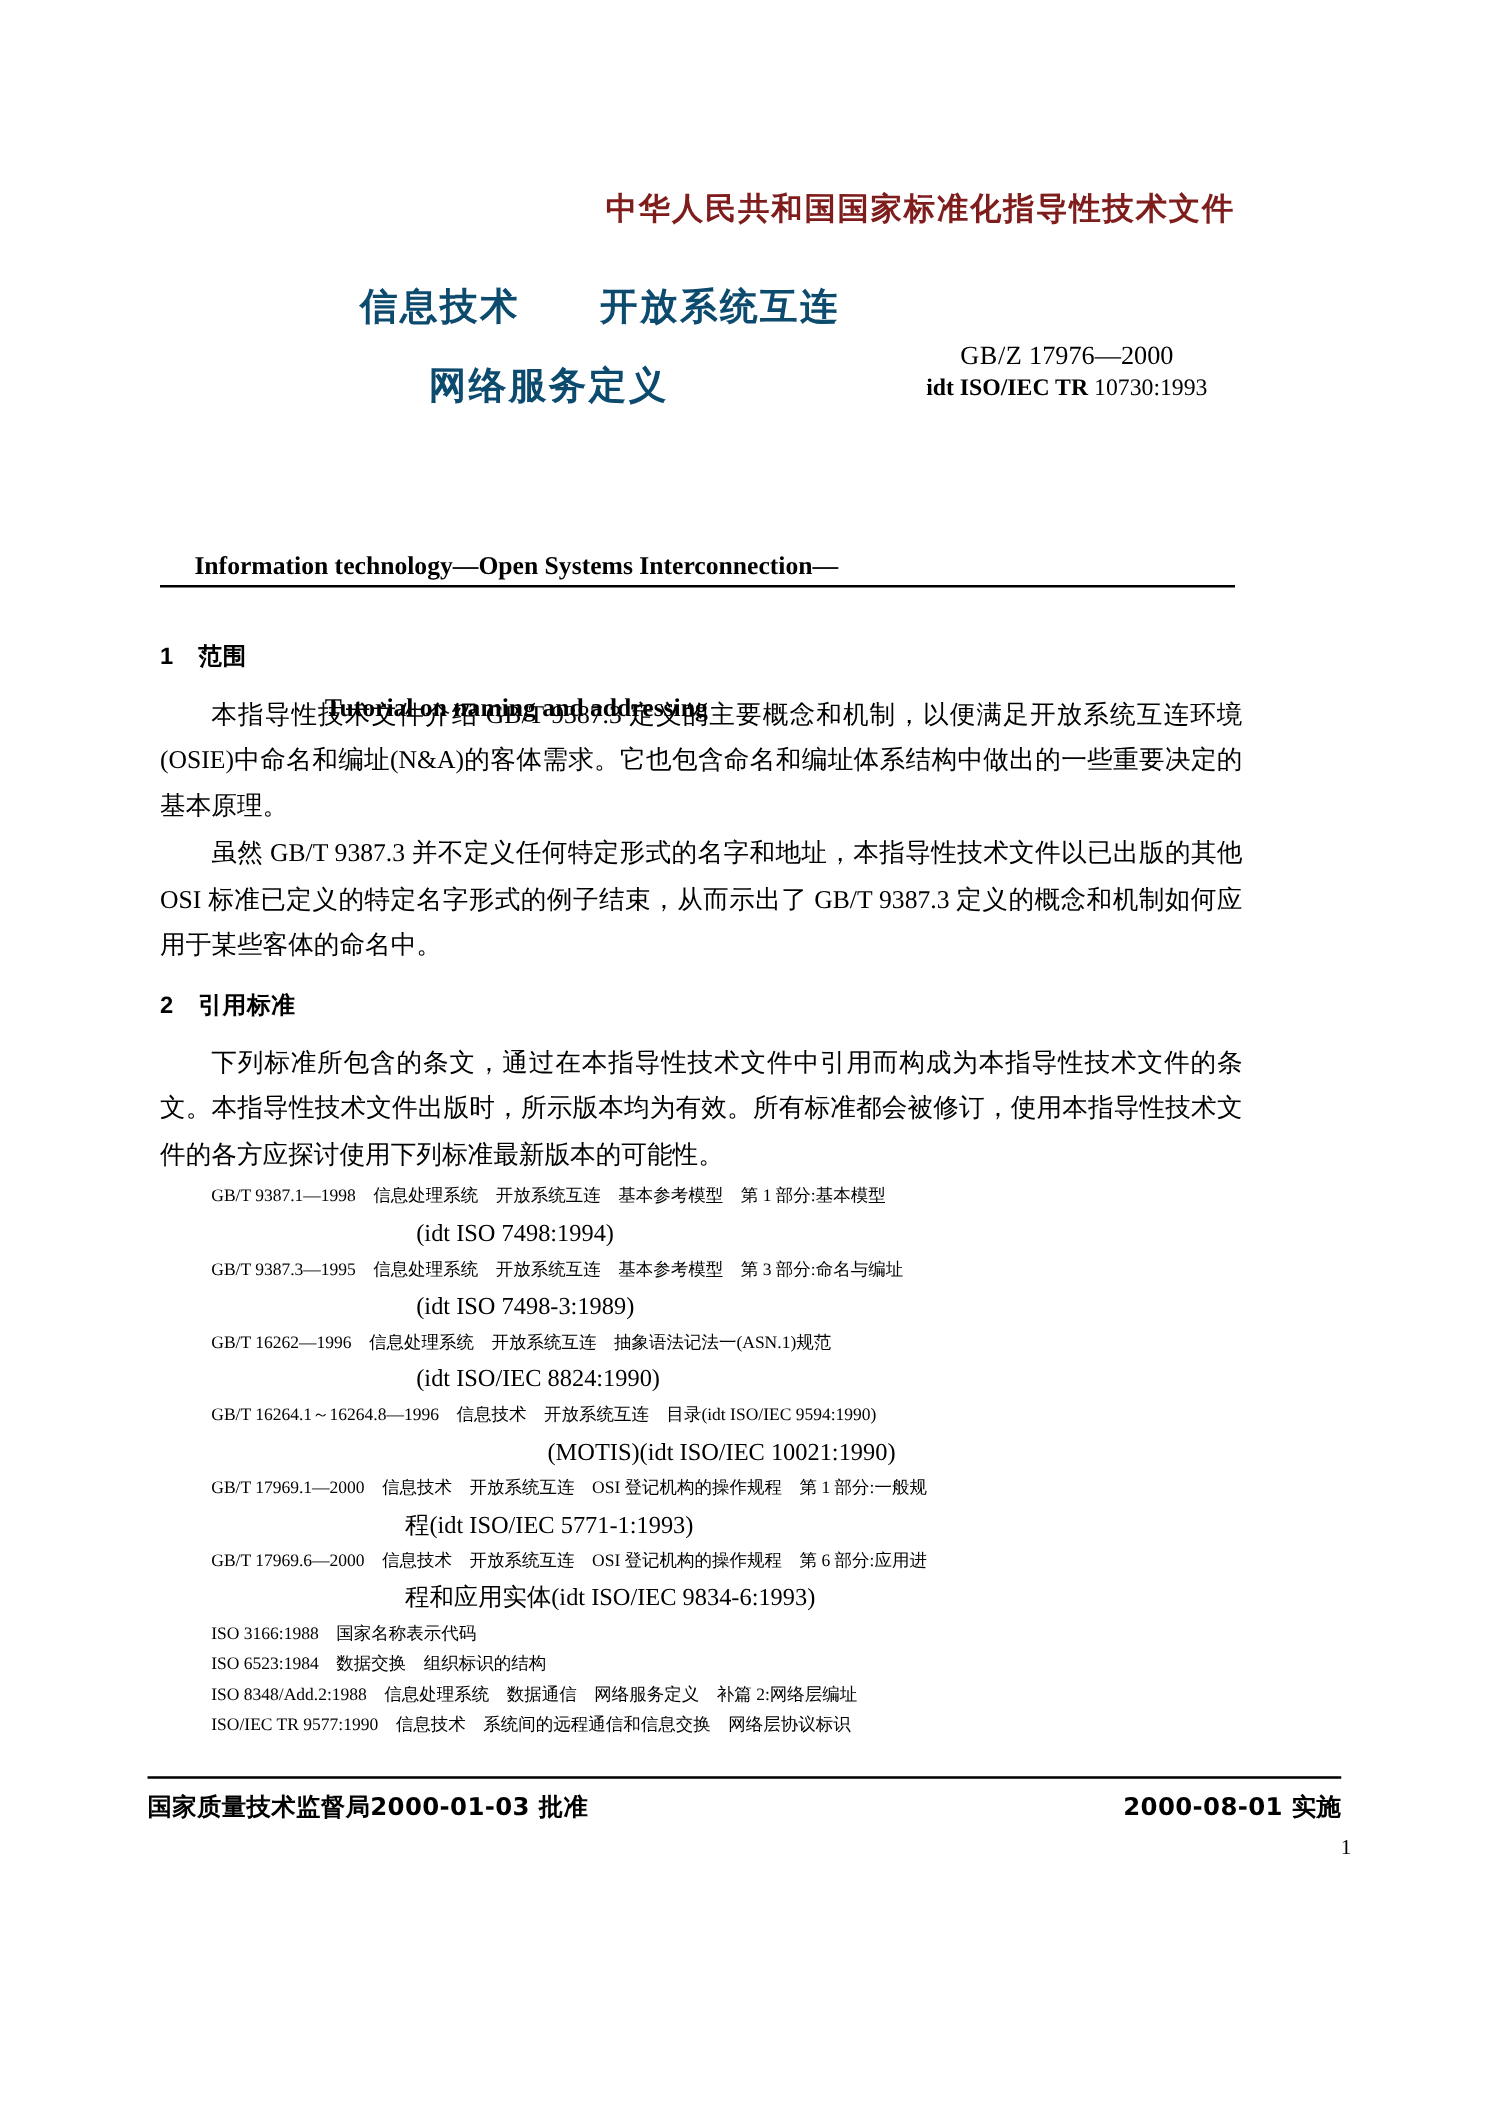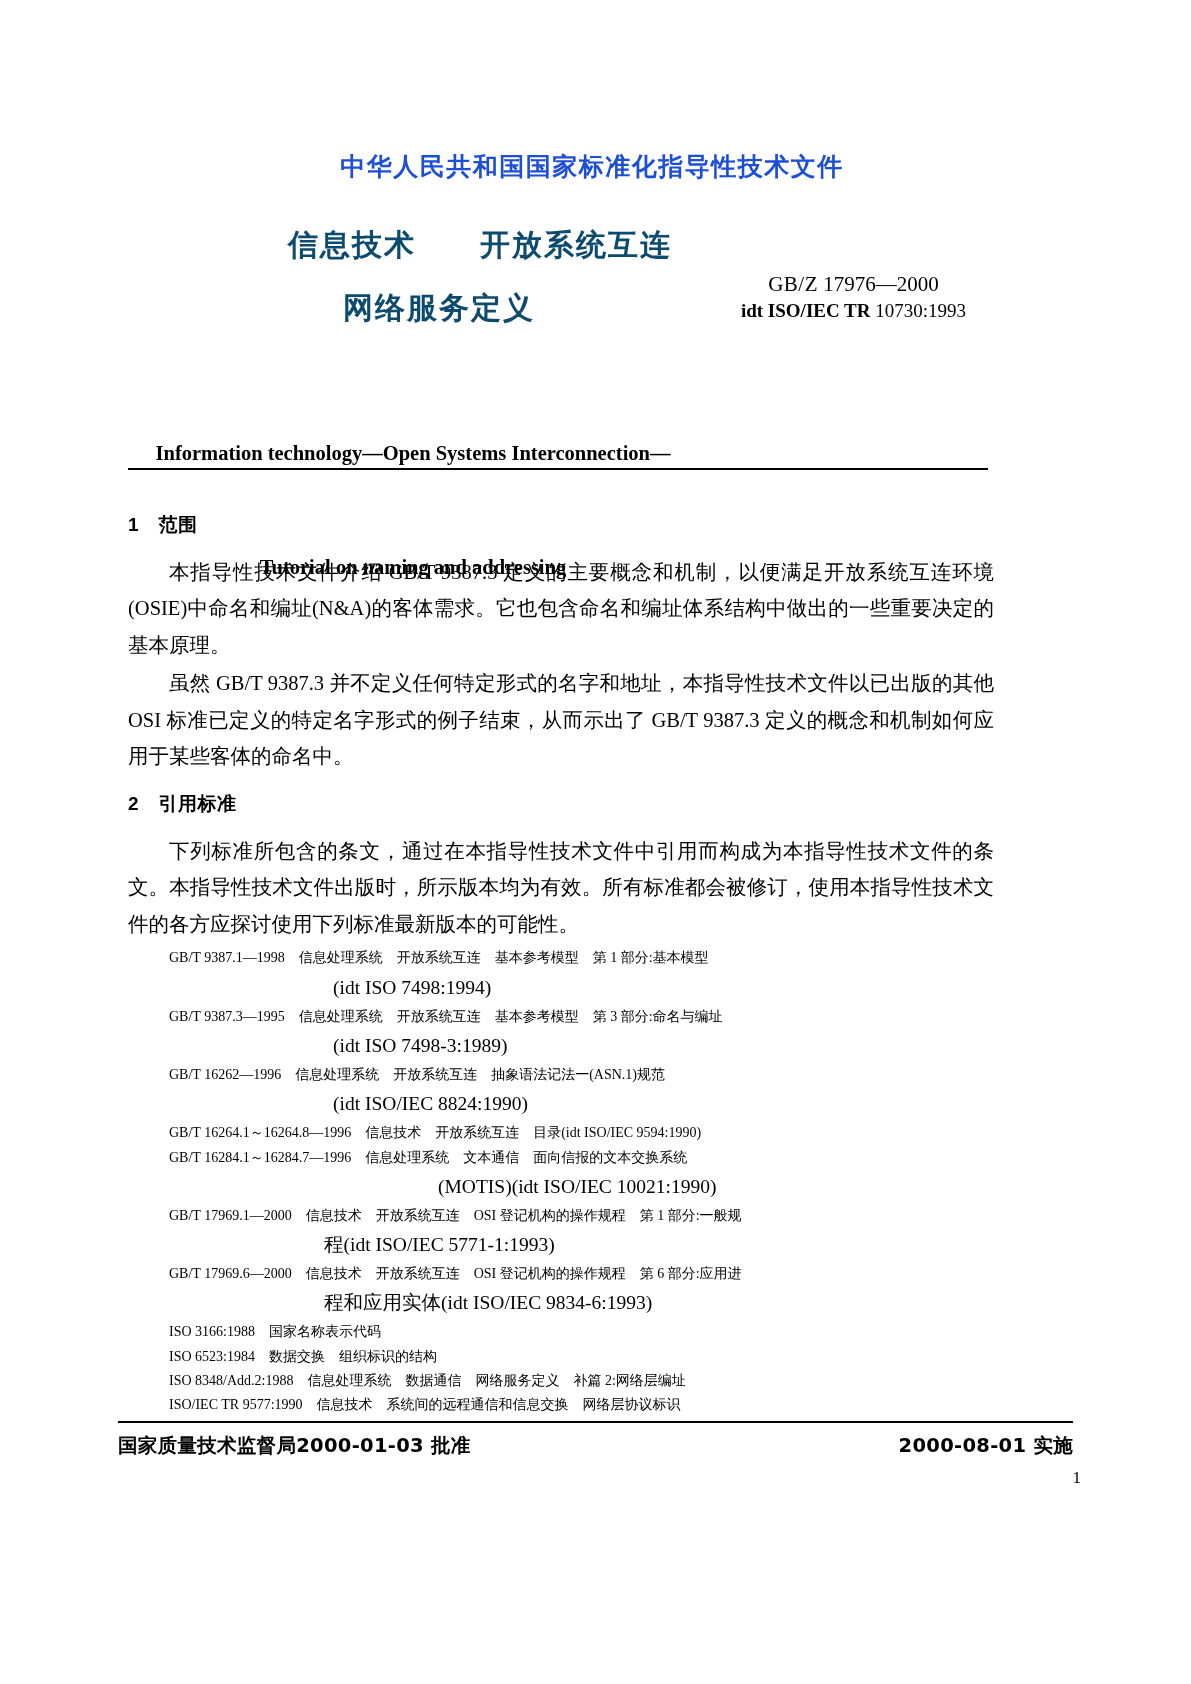--- a/index.html
+++ b/index.html
@@ -29,24 +29,24 @@
     left: 128px;
     top: 150px;
     width: 860px;
   }
 
   .doc-kind {
     font-family: "DejaVu Sans", sans-serif;
     font-weight: bold;
     font-size: 25px;
     letter-spacing: 1.5px;
-    text-align: center;
+    text-align: right;
     padding-left: 68px;
     margin: 0;
-    color: #1d4ed8;
+    color: #7f1d1d;
   }
 
   .title-wrap {
     position: relative;
     margin-top: 42px;
     height: 120px;
   }
   .cn-title-1, .cn-title-2 {
     font-family: "DejaVu Sans", sans-serif;
     font-weight: bold;
@@ -219,21 +219,20 @@
       <div class="ref-sub">(idt ISO 7498:1994)</div>
 
       <div class="ref-item">GB/T 9387.3—1995　信息处理系统　开放系统互连　基本参考模型　第 3 部分:命名与编址</div>
       <div class="ref-sub">(idt ISO 7498-3:1989)</div>
 
       <div class="ref-item">GB/T 16262—1996　信息处理系统　开放系统互连　抽象语法记法一(ASN.1)规范</div>
       <div class="ref-sub">(idt ISO/IEC 8824:1990)</div>
 
       <div class="ref-item">GB/T 16264.1～16264.8—1996　信息技术　开放系统互连　目录(idt ISO/IEC 9594:1990)</div>
 
-      <div class="ref-item">GB/T 16284.1～16284.7—1996　信息处理系统　文本通信　面向信报的文本交换系统</div>
       <div class="ref-sub ind-wide">(MOTIS)(idt ISO/IEC 10021:1990)</div>
 
       <div class="ref-item">GB/T 17969.1—2000　信息技术　开放系统互连　OSI 登记机构的操作规程　第 1 部分:一般规</div>
       <div class="ref-sub ind-narrow">程(idt ISO/IEC 5771-1:1993)</div>
 
       <div class="ref-item">GB/T 17969.6—2000　信息技术　开放系统互连　OSI 登记机构的操作规程　第 6 部分:应用进</div>
       <div class="ref-sub ind-narrow">程和应用实体(idt ISO/IEC 9834-6:1993)</div>
 
       <div class="ref-item">ISO 3166:1988　国家名称表示代码</div>
       <div class="ref-item">ISO 6523:1984　数据交换　组织标识的结构</div>

